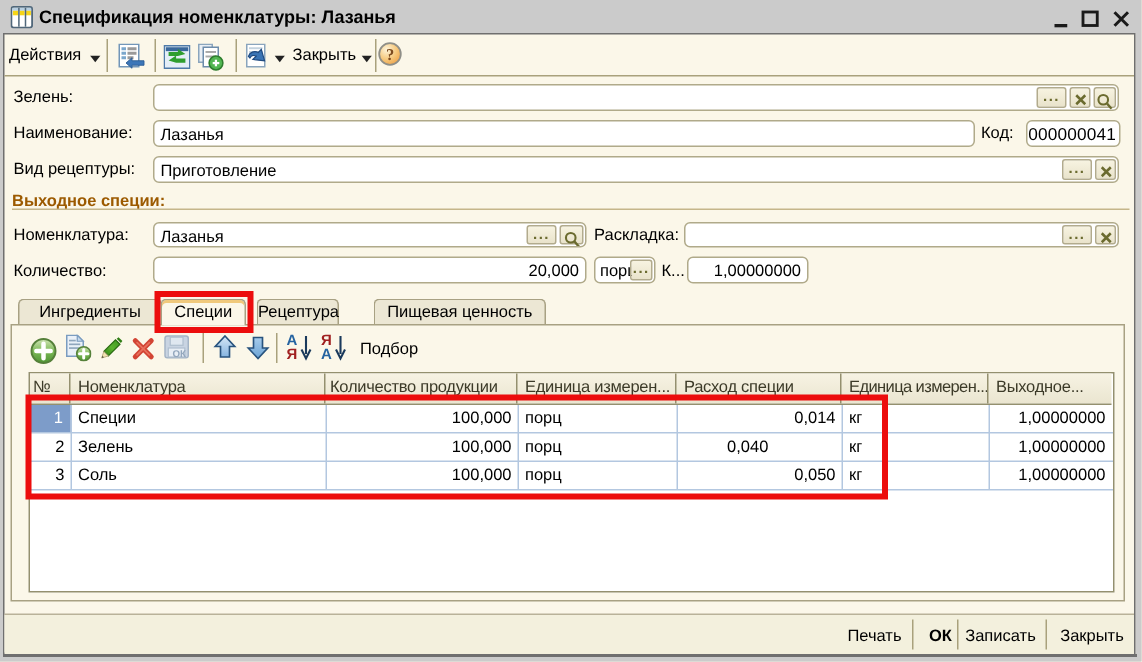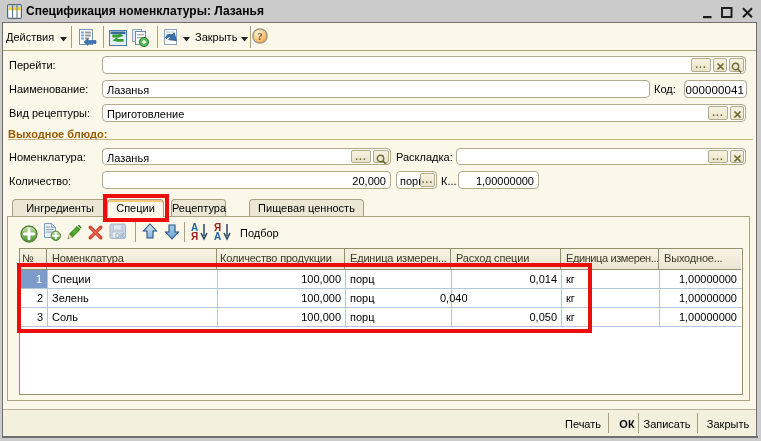--- a/index.html
+++ b/index.html
@@ -104,21 +104,21 @@
         <stop offset="0" stop-color="#fdf4da"></stop>
         <stop offset="0.55" stop-color="#f6c97e"></stop>
         <stop offset="1" stop-color="#eda045"></stop>
       </radialGradient>
     </defs>
   <circle cx="8" cy="8" r="7.2" fill="url(#hg)" stroke="#8f8f88" stroke-width="1.2"></circle>
   <text x="8" y="12" font-size="11" font-weight="bold" fill="#7c4a1e" text-anchor="middle" font-family="Liberation Serif">?</text>
 </svg>
 <div class="hline" style="left:3px;top:50px;width:753px"></div>
 
-<div class="lbl" style="left:9px;top:59px">Перейти:</div>
+<div class="lbl" style="left:9px;top:59px">Зелень:</div>
 <div class="inp" style="left:102px;top:56px;width:644px">
   <div class="fbtns">
     <div class="fb" style="width:20px;line-height:12px">...</div>
     <div class="fb" style="width:14px"><svg width="9" height="9" style="margin-top:3px">
           <path d="M1.5 1.5 L7.5 7.5 M7.5 1.5 L1.5 7.5" stroke="#6b6b2f" stroke-width="1.7"></path>
         </svg></div>
     <div class="fb" style="width:15px">
       <svg width="11" height="12" style="margin-top:3px">
           <circle cx="4.5" cy="4.5" r="3.2" fill="none" stroke="#6b6b2f" stroke-width="1.4"></circle>
           <line x1="7" y1="7" x2="10" y2="10.5" stroke="#6b6b2f" stroke-width="1.6"></line>
@@ -140,21 +140,21 @@
 <div class="inp" style="left:102px;top:104px;width:644px">
     <div class="tx">Приготовление</div>
   <div class="fbtns">
     <div class="fb" style="width:20px;line-height:12px">...</div>
     <div class="fb" style="width:14px"><svg width="9" height="9" style="margin-top:3px">
           <path d="M1.5 1.5 L7.5 7.5 M7.5 1.5 L1.5 7.5" stroke="#6b6b2f" stroke-width="1.7"></path>
         </svg></div>
   </div>
 </div>
 
-<div class="lbl" style="left:8px;top:128px;font-weight:bold;color:#9c5a00">Выходное блюдо:</div>
+<div class="lbl" style="left:8px;top:128px;font-weight:bold;color:#9c5a00">Выходное специи:</div>
 <div class="hline" style="left:8px;top:139px;width:745px;background:#c5b68a"></div>
 
 <div class="lbl" style="left:9px;top:151px">Номенклатура:</div>
 <div class="inp" style="left:102px;top:148px;width:289px;height:17px">
     <div class="tx">Лазанья</div>
   <div class="fbtns">
     <div class="fb" style="width:20px;line-height:12px">...</div>
     <div class="fb" style="width:16px">
       <svg width="11" height="12" style="margin-top:3px">
           <circle cx="4.5" cy="4.5" r="3.2" fill="none" stroke="#6b6b2f" stroke-width="1.4"></circle>
@@ -305,21 +305,21 @@
   <div class="cell" style="left:32px;top:21px;width:160px">Специи</div>
   <div class="cell" style="left:197px;top:21px;width:124px;text-align:right">100,000</div>
   <div class="cell" style="left:330px;top:21px;width:90px">порц</div>
   <div class="cell" style="left:420px;top:21px;width:117px;text-align:right">0,014</div>
   <div class="cell" style="left:546px;top:21px;width:60px">кг</div>
   <div class="cell" style="left:600px;top:21px;width:117px;text-align:right">1,00000000</div>
   <div class="cell" style="left:6px;top:40px;width:17px;text-align:right">2</div>
   <div class="cell" style="left:32px;top:40px;width:160px">Зелень</div>
   <div class="cell" style="left:197px;top:40px;width:124px;text-align:right">100,000</div>
   <div class="cell" style="left:330px;top:40px;width:90px">порц</div>
-  <div class="cell" style="left:420px;top:40px;width:117px;text-align:left">0,040</div>
+  <div class="cell" style="left:420px;top:40px;width:117px;text-align:center">0,040</div>
   <div class="cell" style="left:546px;top:40px;width:60px">кг</div>
   <div class="cell" style="left:600px;top:40px;width:117px;text-align:right">1,00000000</div>
   <div class="cell" style="left:6px;top:59px;width:17px;text-align:right">3</div>
   <div class="cell" style="left:32px;top:59px;width:160px">Соль</div>
   <div class="cell" style="left:197px;top:59px;width:124px;text-align:right">100,000</div>
   <div class="cell" style="left:330px;top:59px;width:90px">порц</div>
   <div class="cell" style="left:420px;top:59px;width:117px;text-align:right">0,050</div>
   <div class="cell" style="left:546px;top:59px;width:60px">кг</div>
   <div class="cell" style="left:600px;top:59px;width:117px;text-align:right">1,00000000</div>
   <div class="gridh" style="top:39px"></div>

